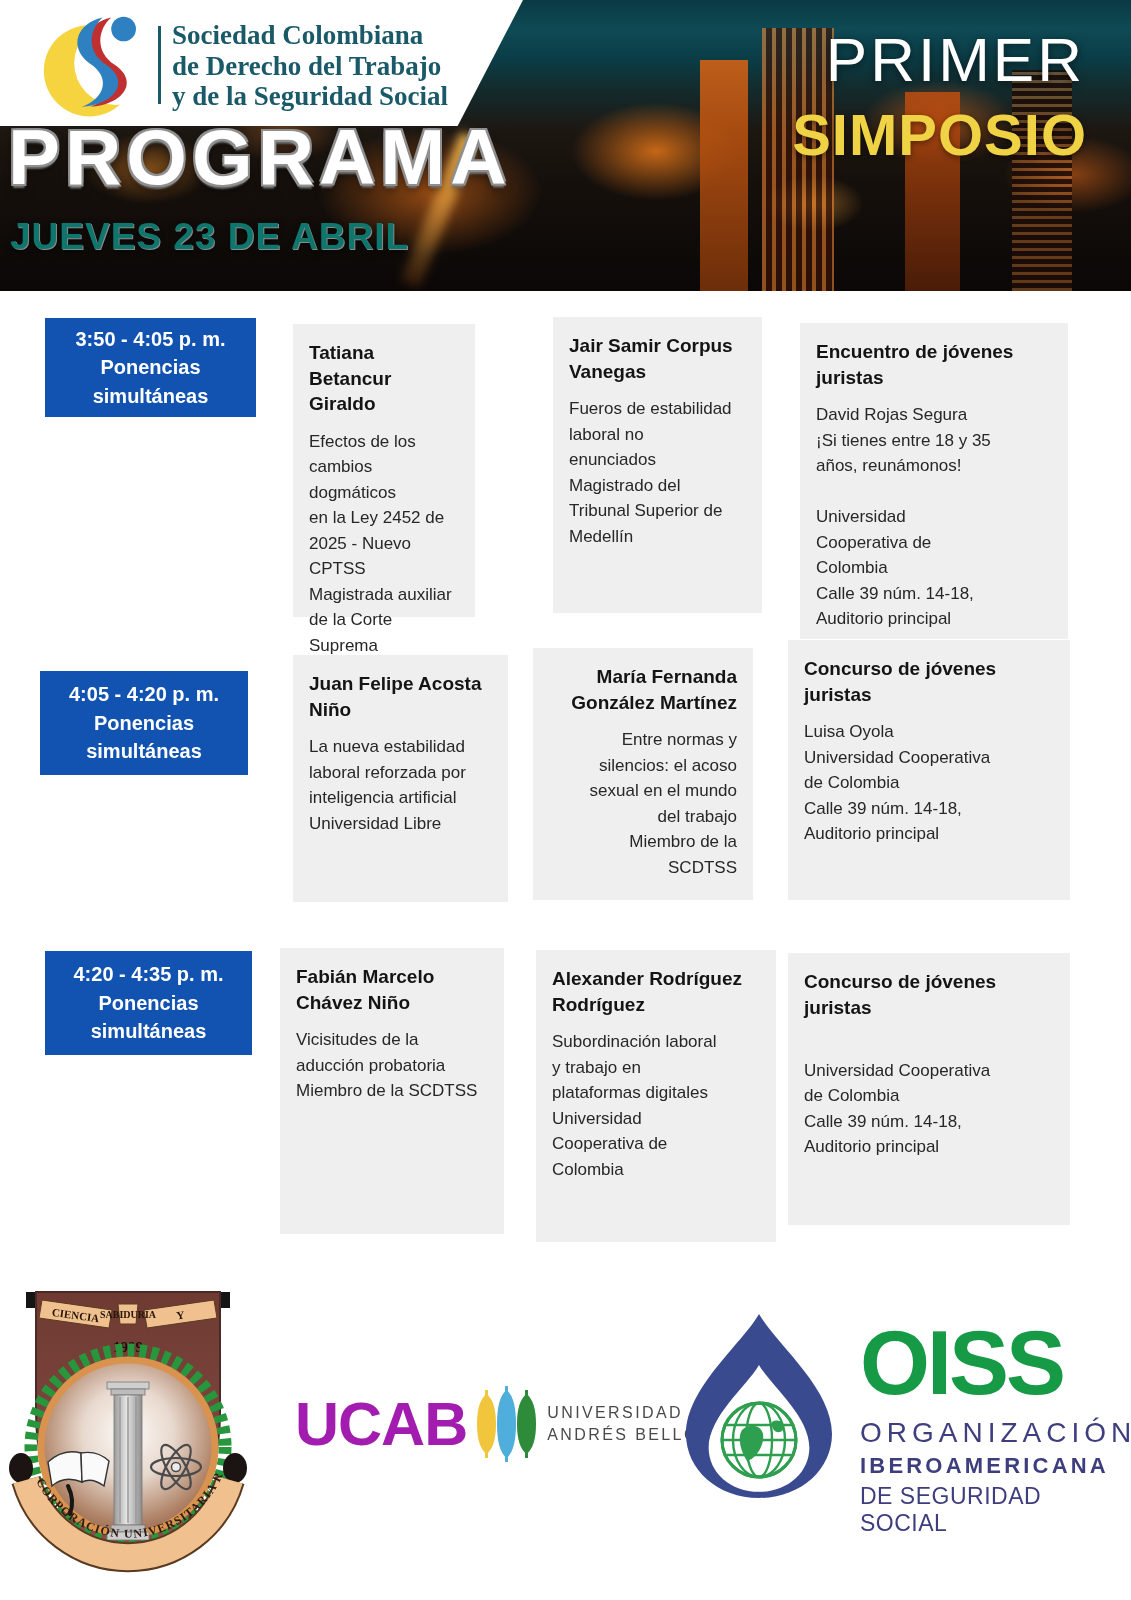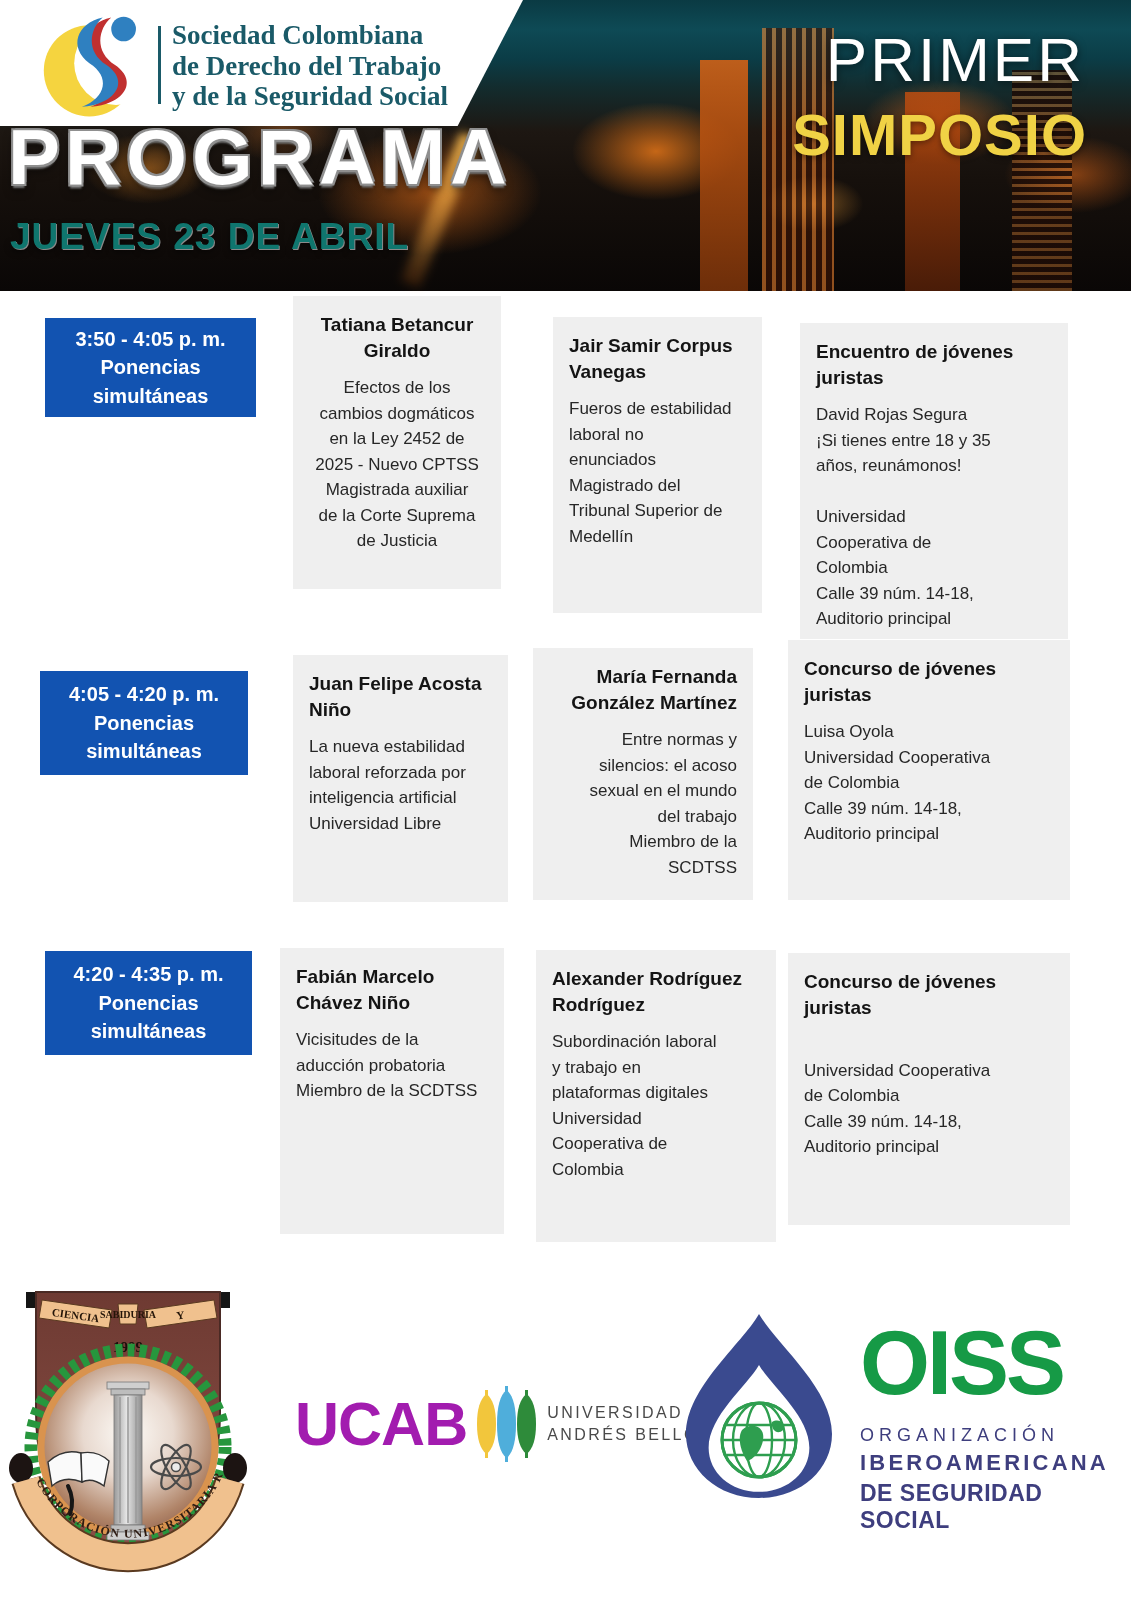--- a/index.html
+++ b/index.html
@@ -52,41 +52,41 @@
 
   
   .timebox{background:var(--blue,#1253B1);color:#fff;display:flex;align-items:center;justify-content:center;
       text-align:center;font-weight:700;font-size:20px;line-height:1.42;white-space:pre-line;}
   .t1{left:45px;top:318px;width:211px;height:99px;}
   .t2{left:40px;top:671px;width:208px;height:104px;}
   .t3{left:45px;top:951px;width:207px;height:104px;}
   .card{background:var(--card_bg,#EFEFEF);padding:16px 16px;box-sizing:border-box;color:var(--text_dark,#1E1E1E);}
   .card h3{margin:0 0 12px 0;font-size:19px;font-weight:700;line-height:1.35;white-space:pre-line;color:#141414;}
   .card p{margin:0;font-size:17px;line-height:1.5;white-space:pre-line;color:#272727;}
-  .c11{left:293px;top:296px;width:208px;height:293px;text-align:center;}
+  .c11{left:293px;top:324px;width:182px;height:293px;}
   .c12{left:553px;top:317px;width:209px;height:296px;}
   .c13{left:800px;top:323px;width:268px;height:316px;}
   .c21{left:293px;top:655px;width:215px;height:247px;}
   .c22{left:533px;top:648px;width:220px;height:252px;text-align:right;}
   .c23{left:788px;top:640px;width:282px;height:260px;}
   .c31{left:280px;top:948px;width:224px;height:286px;}
   .c32{left:536px;top:950px;width:240px;height:292px;}
   .c33{left:788px;top:953px;width:282px;height:272px;}
 
   
   .crest{left:8px;top:1262px;width:240px;height:330px;}
   .ucab{left:295px;top:1386px;display:flex;align-items:center;gap:9px;}
   .ucab-acronym{font-size:61px;font-weight:700;color:#a21caf;letter-spacing:-1px;}
   .ucab-name{font-size:16px;letter-spacing:2.4px;color:#4a4a4a;font-weight:400;line-height:1.4;white-space:pre-line;}
   .drop{left:683px;top:1312px;width:152px;height:188px;}
   .oiss{left:860px;top:1318px;width:250px;}
   .oiss-acronym{font-size:90px;font-weight:700;color:var(--oiss_green,#169A46);letter-spacing:-3px;line-height:1;}
-  .oiss-l1{font-size:18px;color:var(--oiss_navy,#3E3E7E);letter-spacing:5px;margin-top:17px;}
+  .oiss-l1{font-size:28px;color:var(--oiss_navy,#3E3E7E);letter-spacing:5px;margin-top:9px;}
   .oiss-l2{font-size:22px;font-weight:700;letter-spacing:3.2px;color:var(--oiss_navy,#3E3E7E);margin-top:4px;}
-  .oiss-l3{font-size:23px;font-weight:700;letter-spacing:.5px;color:var(--oiss_navy,#3E3E7E);margin-top:4px;}
+  .oiss-l3{font-size:23px;font-weight:400;letter-spacing:.5px;color:var(--oiss_navy,#3E3E7E);margin-top:4px;}
 </style>
 </head>
 <body>
 
 <div class="page">
 
   <div class="abs photo">
     <div class="tw tw1"></div>
     <div class="tw tw2"></div>
     <div class="tw tw3"></div>

